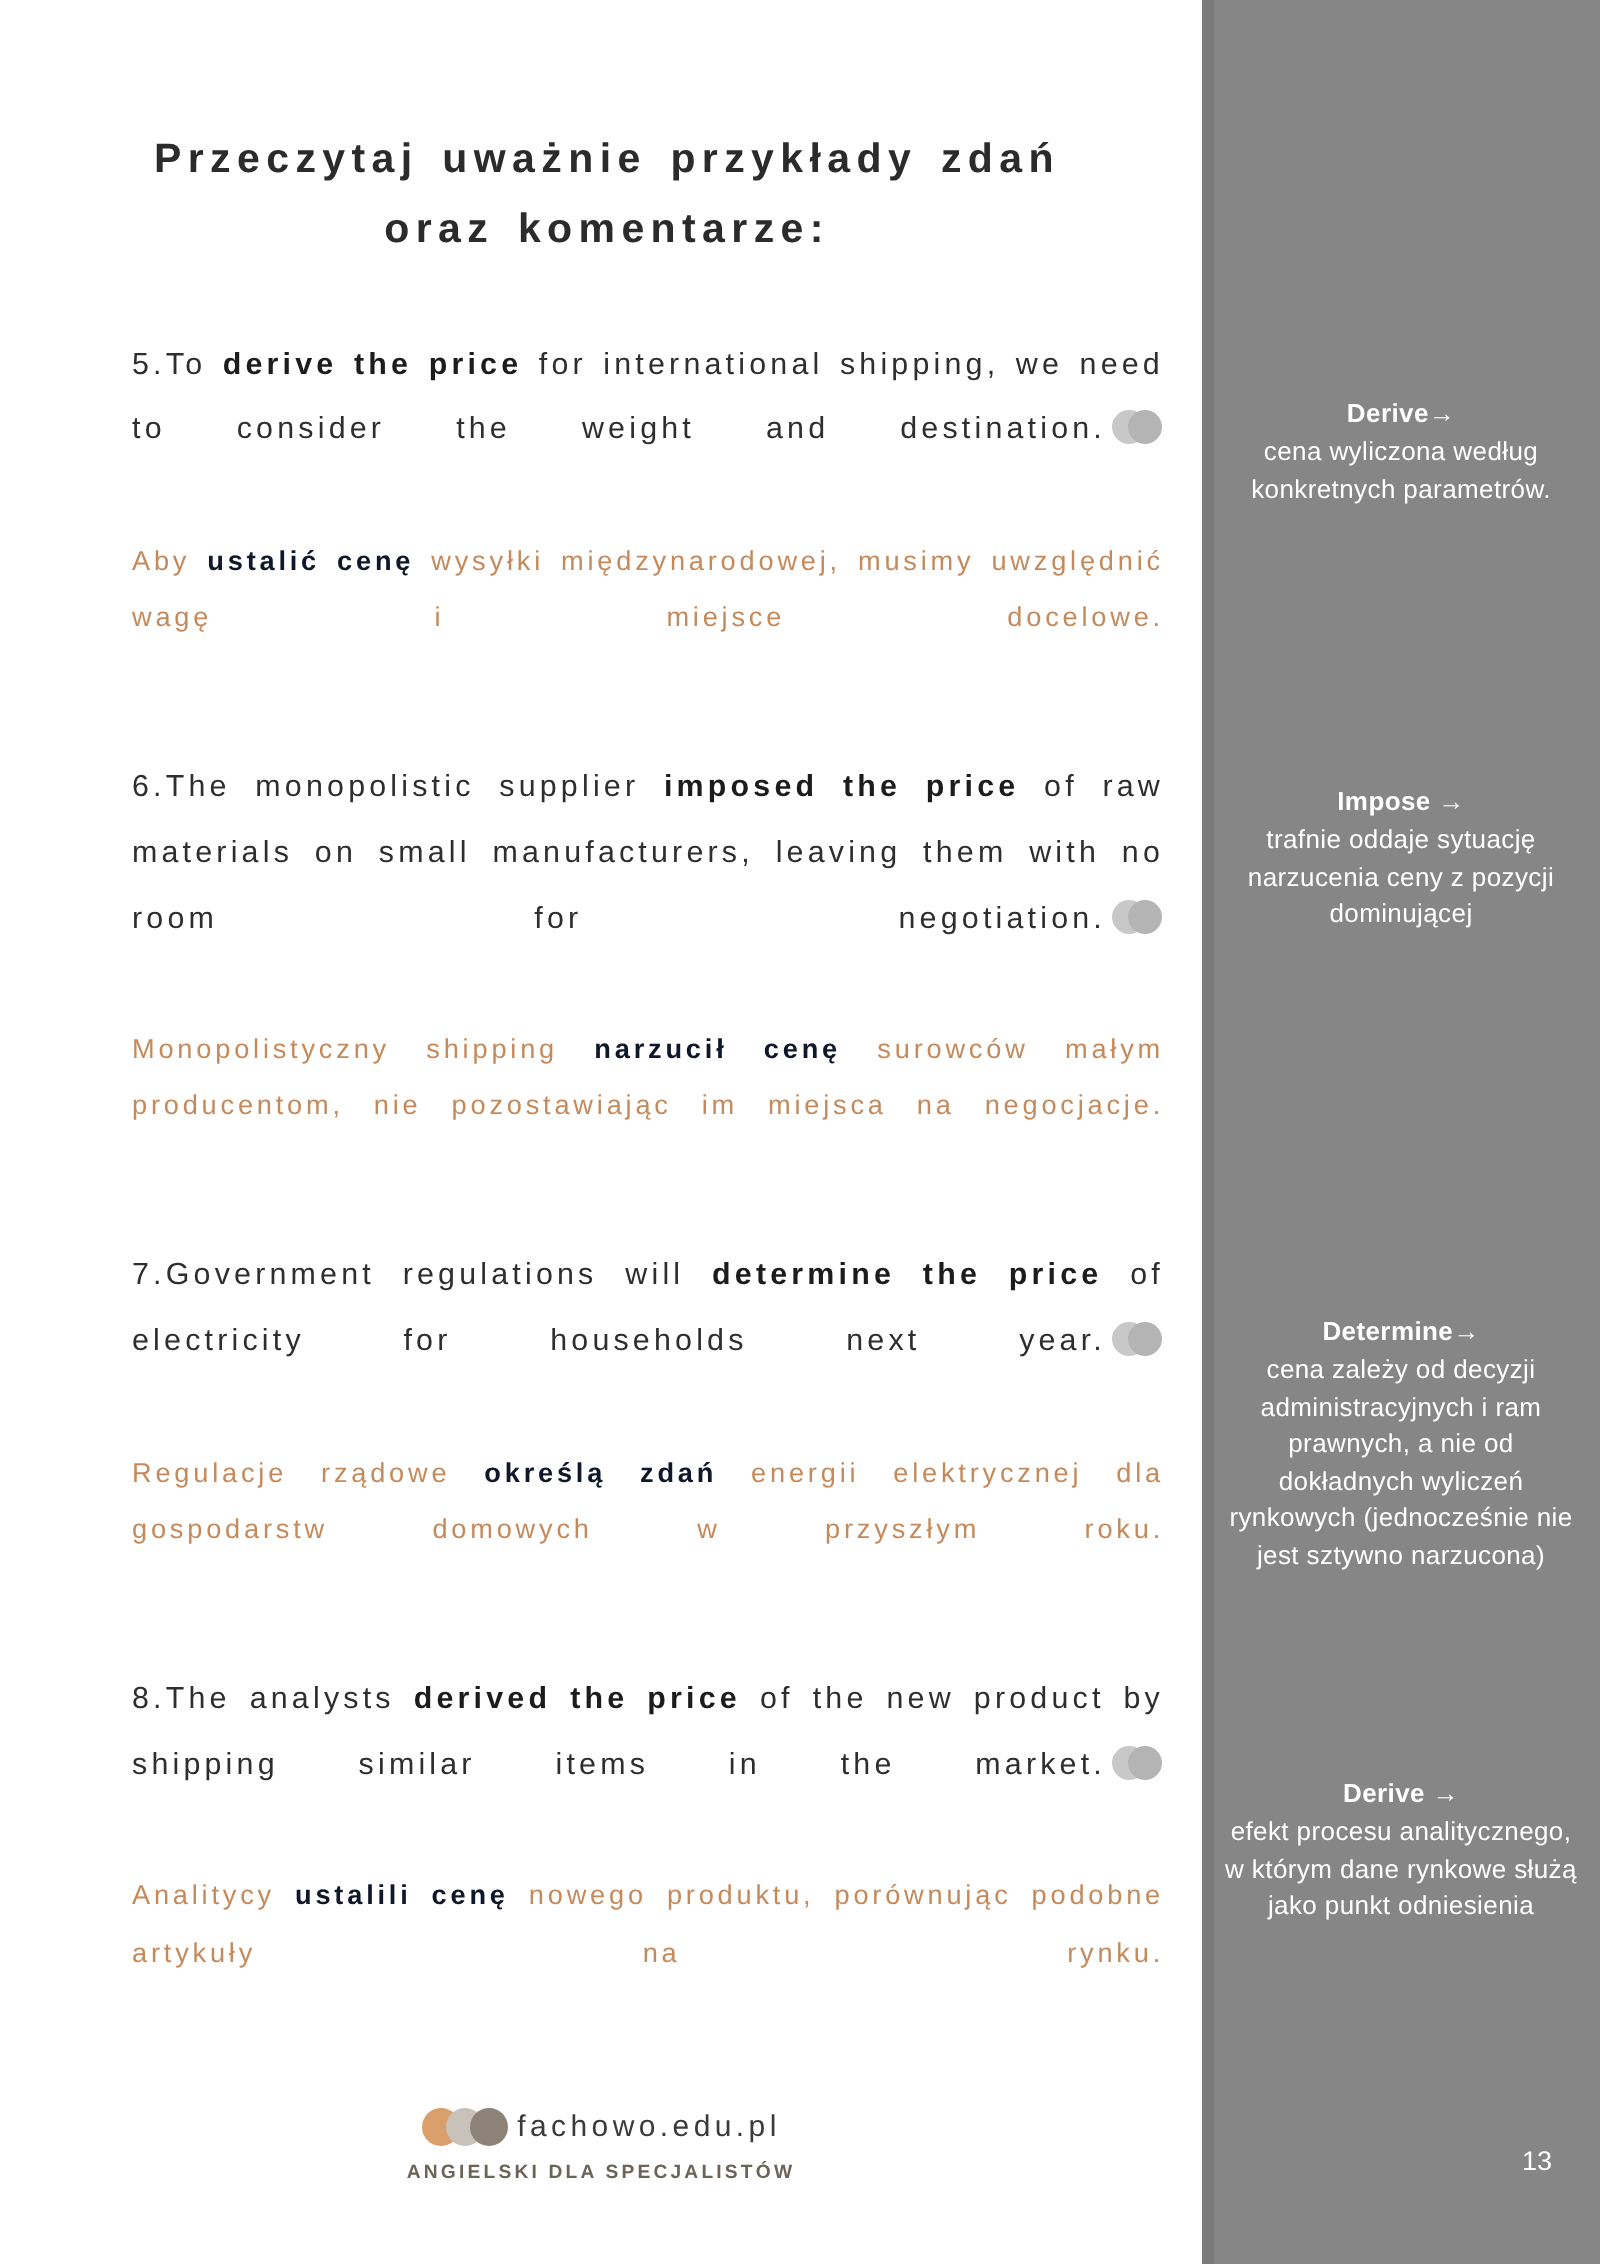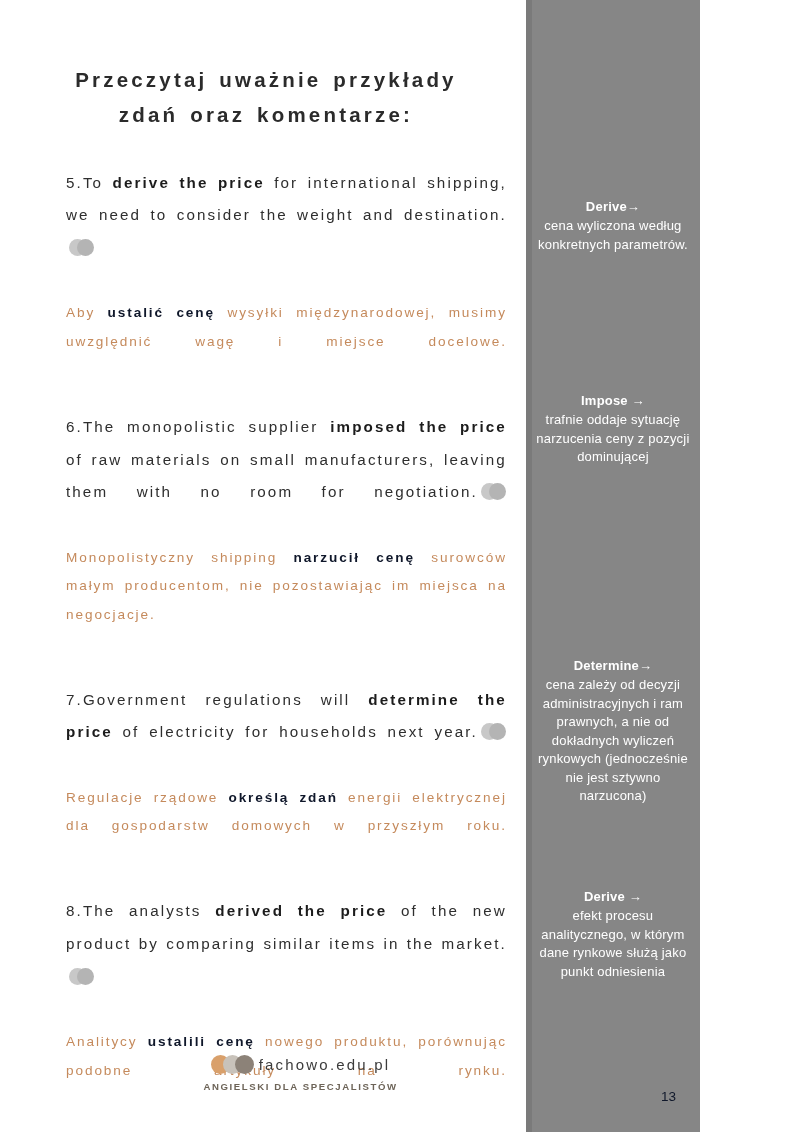--- a/index.html
+++ b/index.html
@@ -9,21 +9,21 @@
   body {
     width: 800px;
     height: 1132px;
     background: #ffffff;
     font-family: "Liberation Sans", sans-serif;
     position: relative;
     overflow: hidden;
   }
   .page {
     position: relative;
-    width: 700px;
+    width: 800px;
     height: 1132px;
     display: flex;
     background: #ffffff;
   }
   .main-col {
     width: 601px;
     height: 1132px;
     position: relative;
     background: #ffffff;
     box-sizing: border-box;
@@ -184,22 +184,22 @@
   .logo-sub {
     margin-top: 3px;
     color: #6d6458;
     font-size: 9.6px;
     letter-spacing: 1.6px;
     font-weight: bold;
   }
   .page-num {
     position: absolute;
     right: 24px;
-    bottom: 28px;
-    color: #0f172a;
+    bottom: 44px;
+    color: #ffffff;
     font-size: 13.5px;
   }
 </style>
 </head>
 <body>
 
 <div class="page">
 
   <div class="main-col">
 
@@ -216,21 +216,21 @@
         <p class="en"><span>6.</span><span>The monopolistic supplier </span><b>imposed the price</b><span> of raw materials on small manufacturers, leaving them with no room for negotiation.</span><span class="audio-ico"><i class="a"></i><i class="b"></i></span></p>
         <p class="pl"><span>Monopolistyczny shipping </span><b>narzucił cenę</b><span> surowców małym producentom, nie pozostawiając im miejsca na negocjacje.</span></p>
       </div>
 
       <div class="item">
         <p class="en"><span>7.</span><span>Government regulations will </span><b>determine the price</b><span> of electricity for households next year.</span><span class="audio-ico"><i class="a"></i><i class="b"></i></span></p>
         <p class="pl"><span>Regulacje rządowe </span><b>określą zdań</b><span> energii elektrycznej dla gospodarstw domowych w przyszłym roku.</span></p>
       </div>
 
       <div class="item">
-        <p class="en"><span>8.</span><span>The analysts </span><b>derived the price</b><span> of the new product by comparing similar items in the market.</span><span class="audio-ico"><i class="a"></i><i class="b"></i></span></p>
+        <p class="en"><span>8.</span><span>The analysts </span><b>derived the price</b><span> of the new product by shipping similar items in the market.</span><span class="audio-ico"><i class="a"></i><i class="b"></i></span></p>
         <p class="pl"><span>Analitycy </span><b>ustalili cenę</b><span> nowego produktu, porównując podobne artykuły na rynku.</span></p>
       </div>
 
     </div>
 
     <div class="footer">
       <div class="logo-row">
         <span class="logo-dots">
             <i class="d1"></i>
             <i class="d2"></i>

